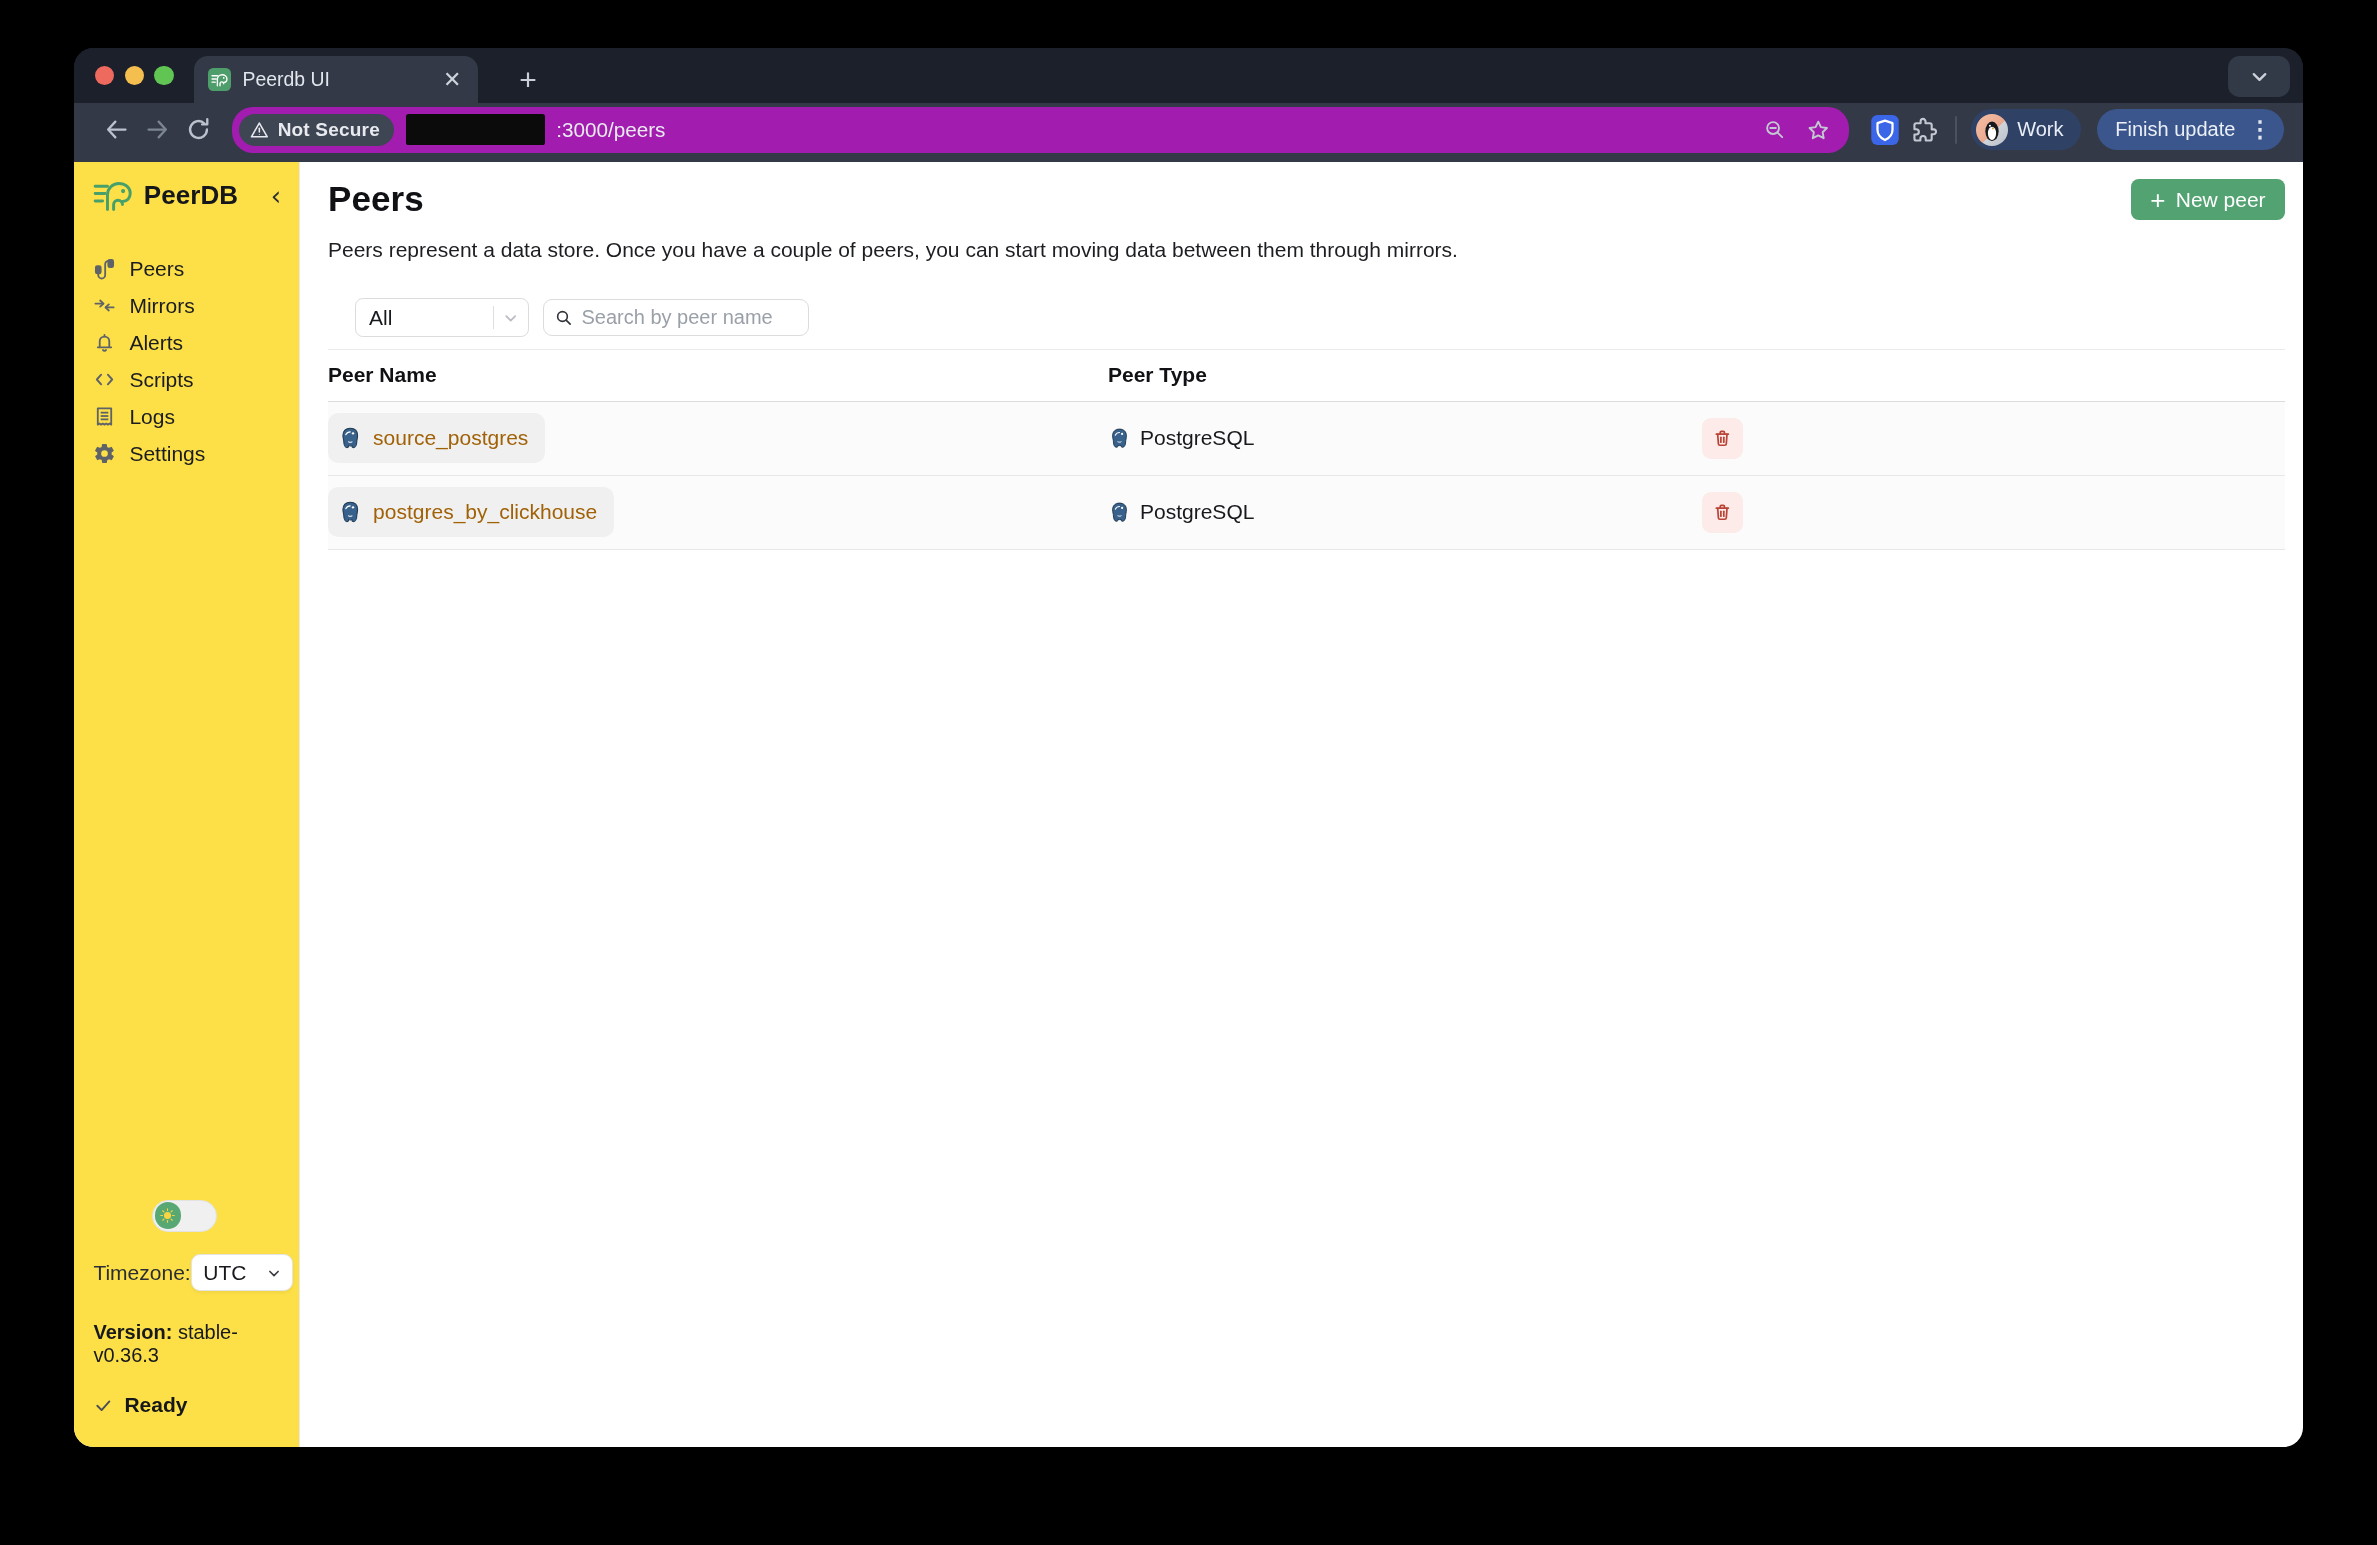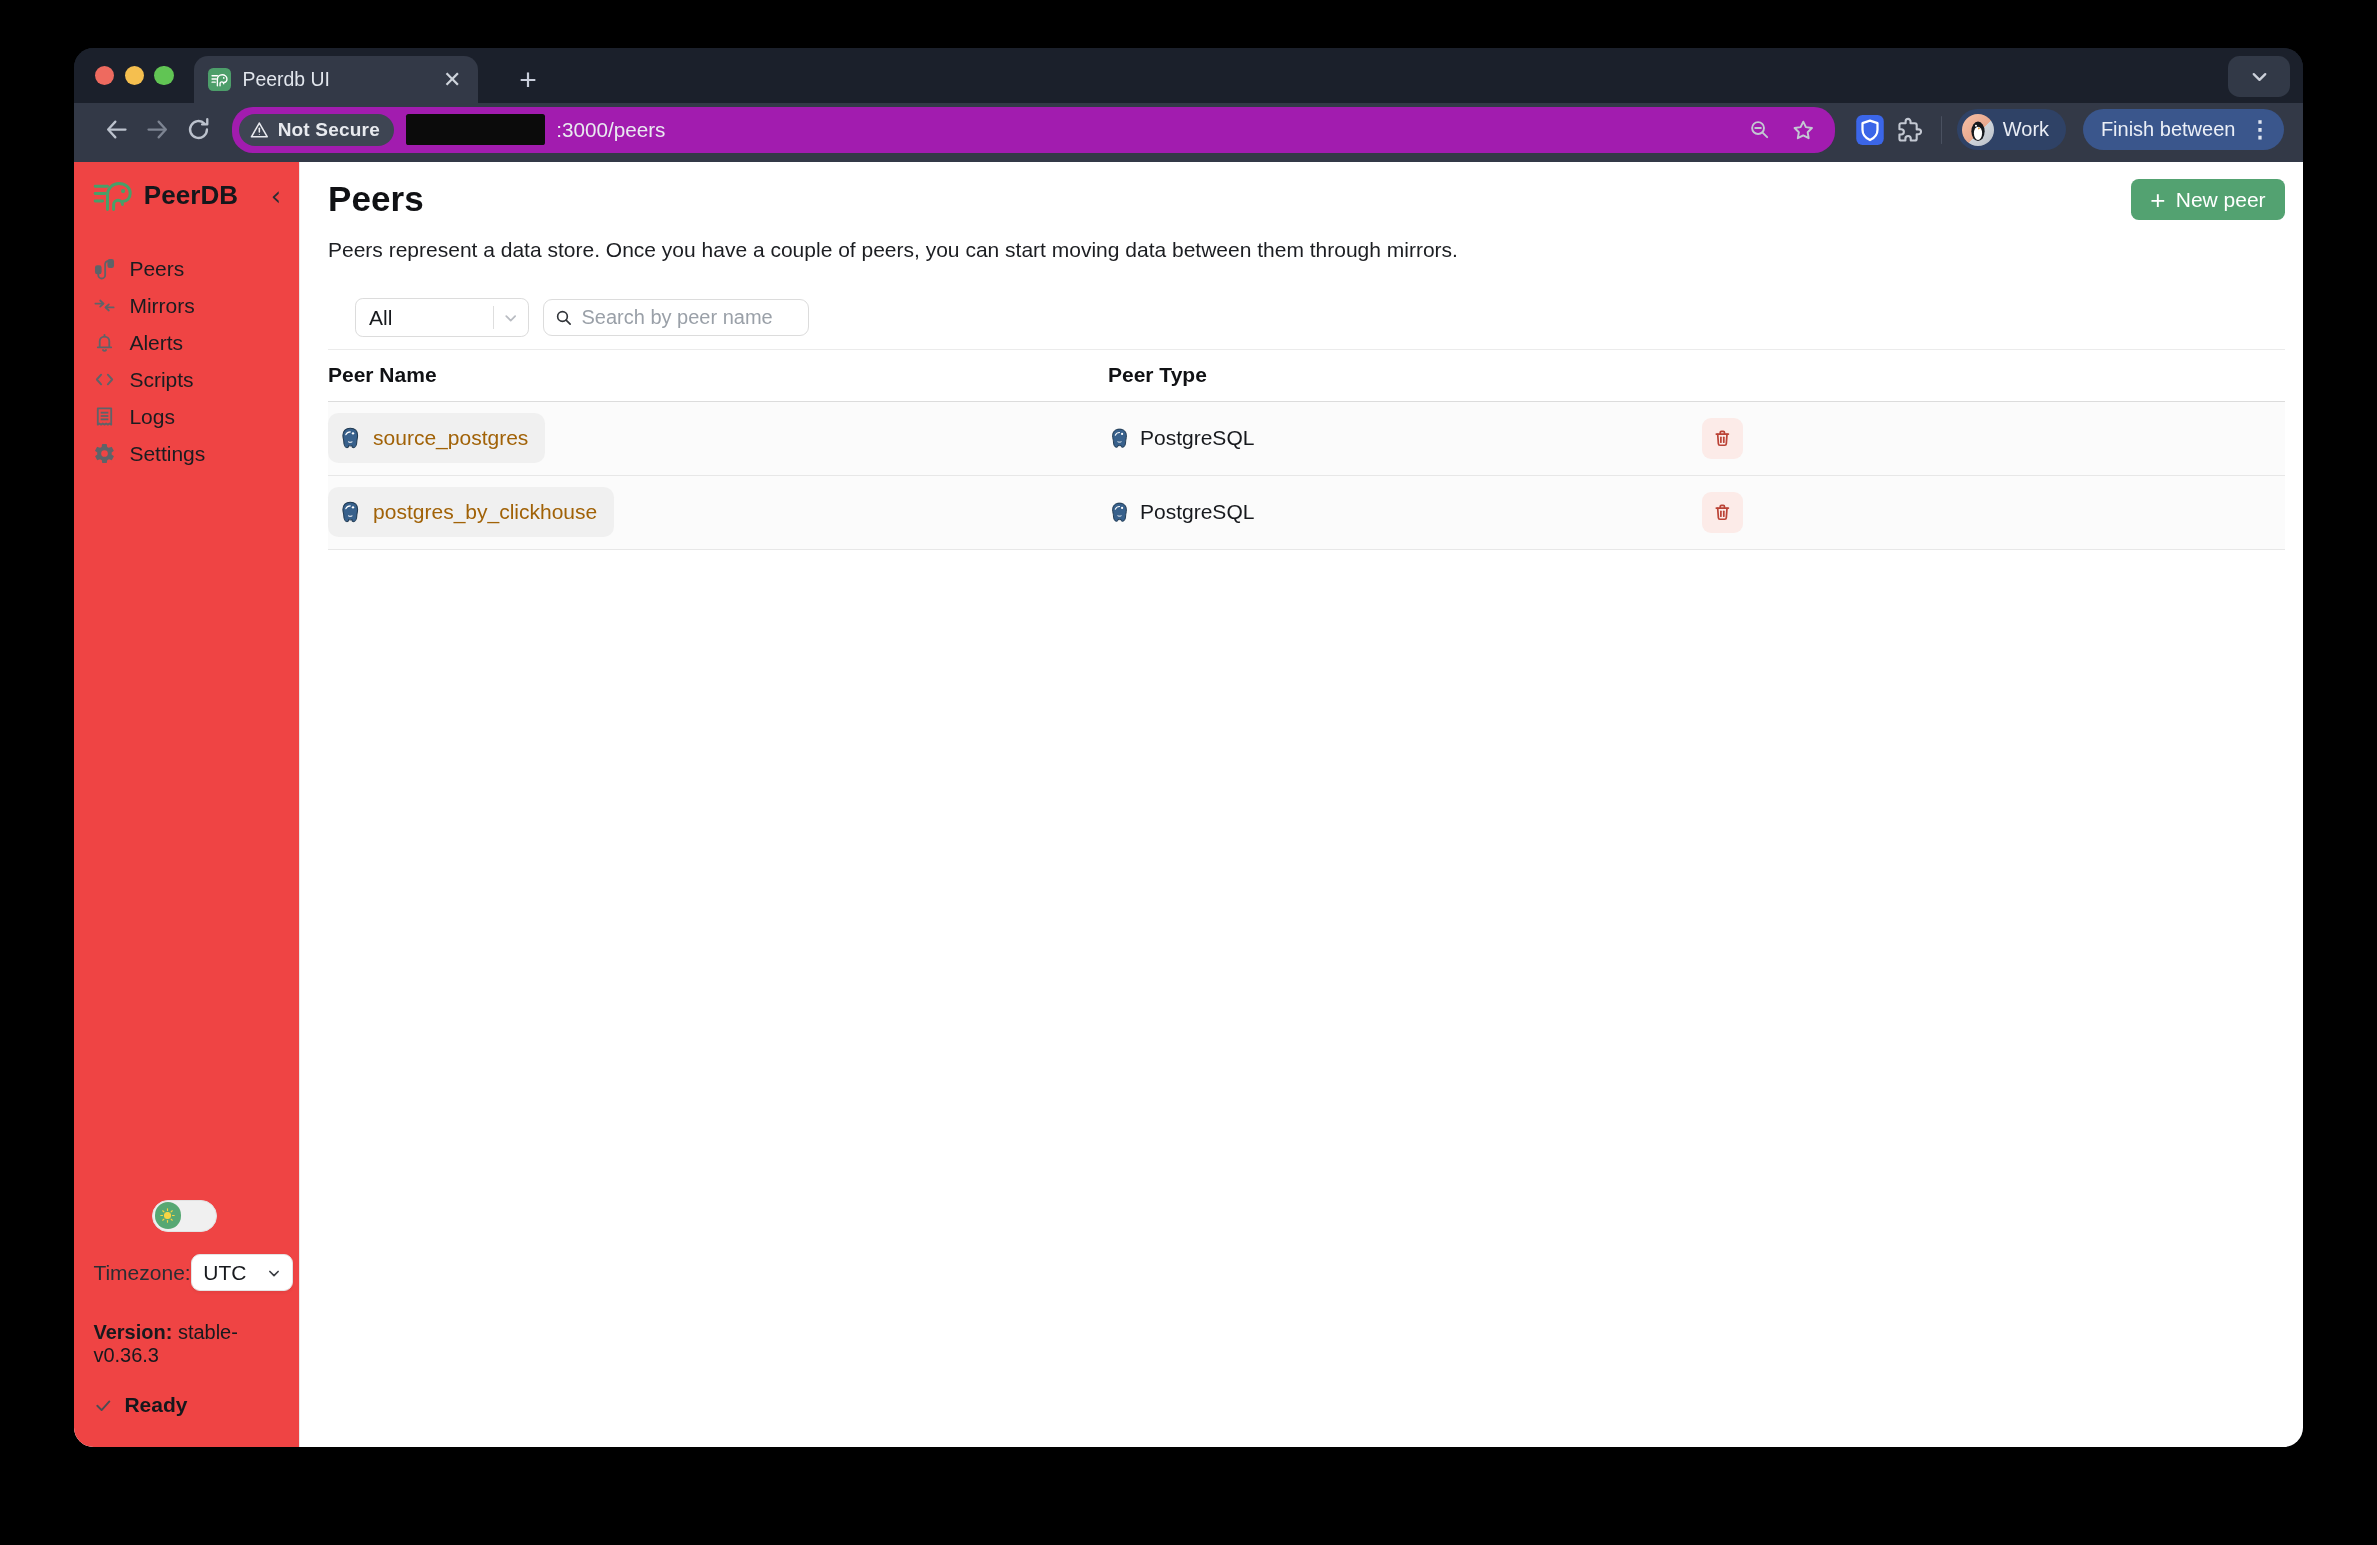--- a/index.html
+++ b/index.html
@@ -46,21 +46,21 @@
   .avatar { width:32px; height:32px; border-radius:50%; background:linear-gradient(135deg,#f6c0a6 0%,#e9a98f 55%,#cfd4da 56%,#b9bfc8 100%); display:flex; align-items:center; justify-content:center; overflow:hidden; }
   .profile-pill span { color:#e9edf5; font-size:20px; }
   .update-pill { height:41px; border:none; border-radius:20.7px; background:#3a568c; display:flex; align-items:center; gap:13px; padding:0 11.6px 0 18px; cursor:pointer; margin-left:11.6px; }
   .update-pill .lbl { color:#ebeff7; font-size:20px; }
   .update-pill .dots { color:#dfe5f0; font-size:23px; font-weight:700; letter-spacing:0.6px; }
 
   
   .content { flex:1; display:flex; background:#ffffff; min-height:0; }
 
   aside {
-    width:226px; flex:0 0 auto; background:#ef4444; border-right:1.3px solid #e9e9e9;
+    width:226px; flex:0 0 auto; background:#fde047; border-right:1.3px solid #e9e9e9;
     display:flex; flex-direction:column; padding:13px 0 30px 19.4px;
   }
   .brand-row { display:flex; align-items:center; gap:10.3px; padding-right:14px; height:41px; }
   .brand { font-size:26px; font-weight:700; color:#15171b; letter-spacing:0.1px; }
   .collapse { margin-left:auto; border:none; background:none; font-size:26px; color:#2a2d33; cursor:pointer; line-height:1; padding:0 3.9px; font-family:"DejaVu Sans",sans-serif; }
   .nav { margin-top:34px; display:flex; flex-direction:column; gap:0; }
   .nav-item { display:flex; align-items:center; gap:13px; height:37px; cursor:pointer; border-radius:7.8px; padding-right:13px; }
   .nav-item svg { flex:0 0 auto; }
   .nav-item span { font-size:21px; color:#1a1c20; }
 
@@ -200,21 +200,21 @@
           <svg width="22" height="24.5" viewBox="0 0 20 24">
               <ellipse cx="10" cy="13" rx="6.5" ry="9.5" fill="#16181c"></ellipse>
               <ellipse cx="10" cy="15" rx="4" ry="6.5" fill="#fff"></ellipse>
               <circle cx="8" cy="7.5" r="1" fill="#fff"></circle>
               <polygon points="10,9 12.4,10.2 10,11.2" fill="#e8a13c"></polygon>
             </svg>
         </span>
         <span>Work</span>
       </button>
       <button class="update-pill">
-        <span class="lbl">Finish between</span>
+        <span class="lbl">Finish update</span>
         <span class="dots">⋮</span>
       </button>
     </div>
 
     <div class="content">
 
       <aside>
         <div class="brand-row">
           <svg width="40" height="32" viewBox="0 0 32 26" fill="none" stroke="#47a069" stroke-width="2.4" stroke-linecap="round">
             <path d="M1.5 5h10M1.5 11h8M1.5 17h6"></path>

